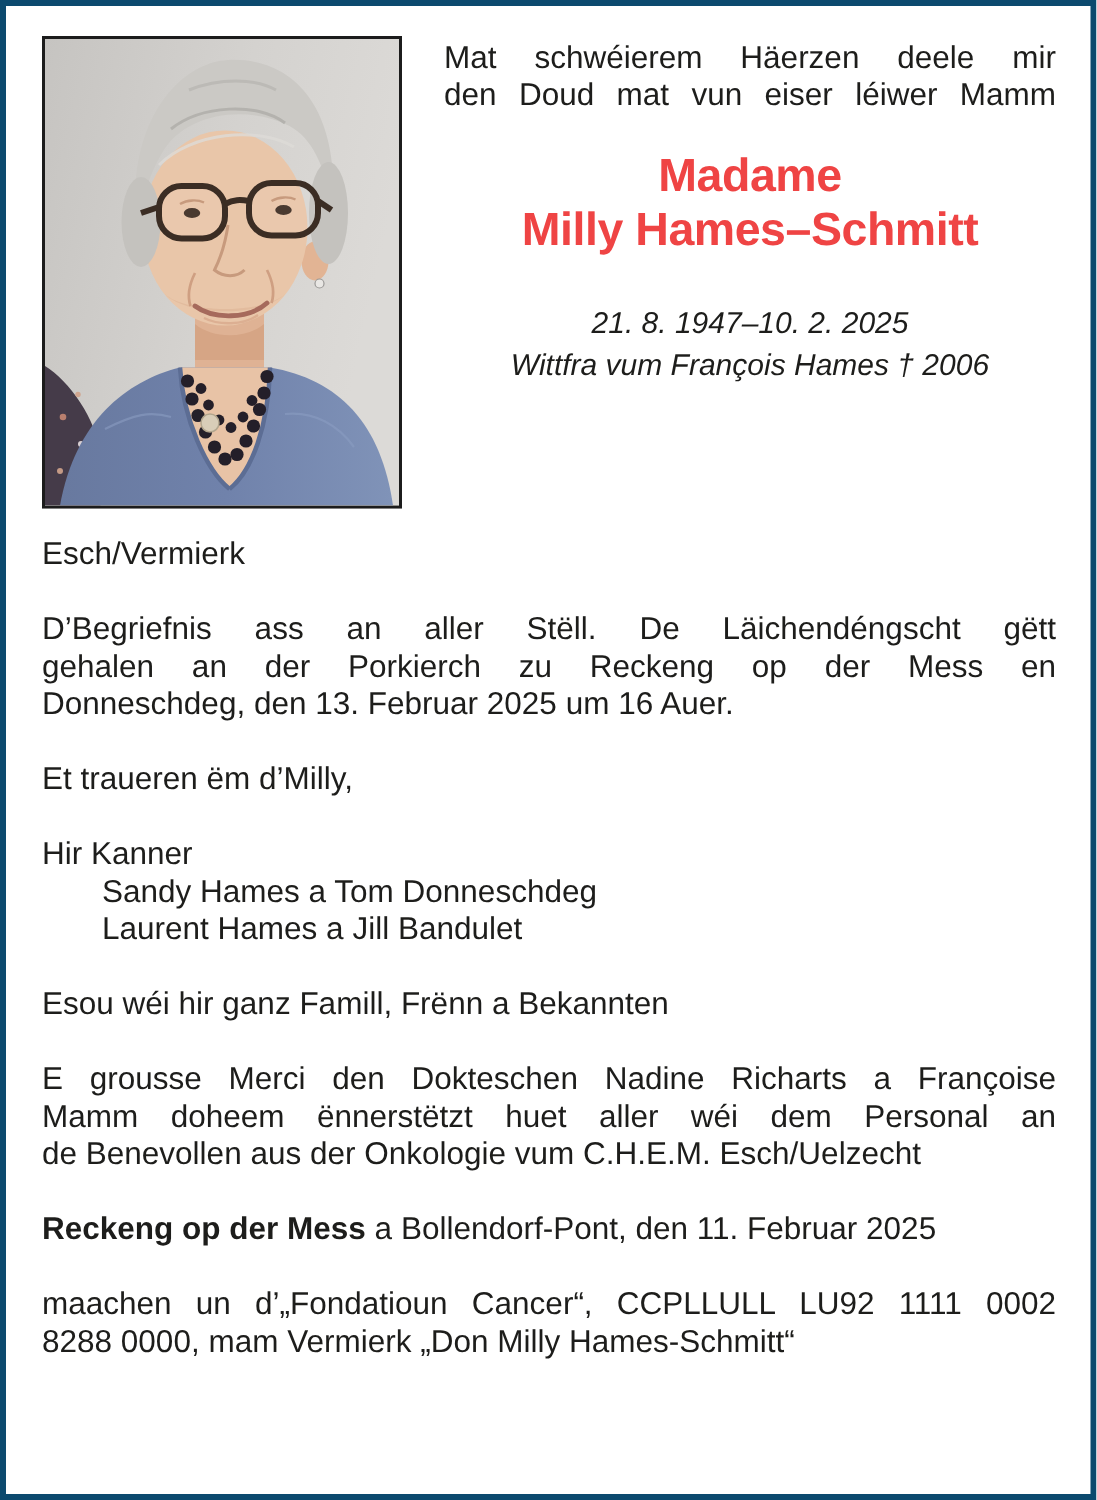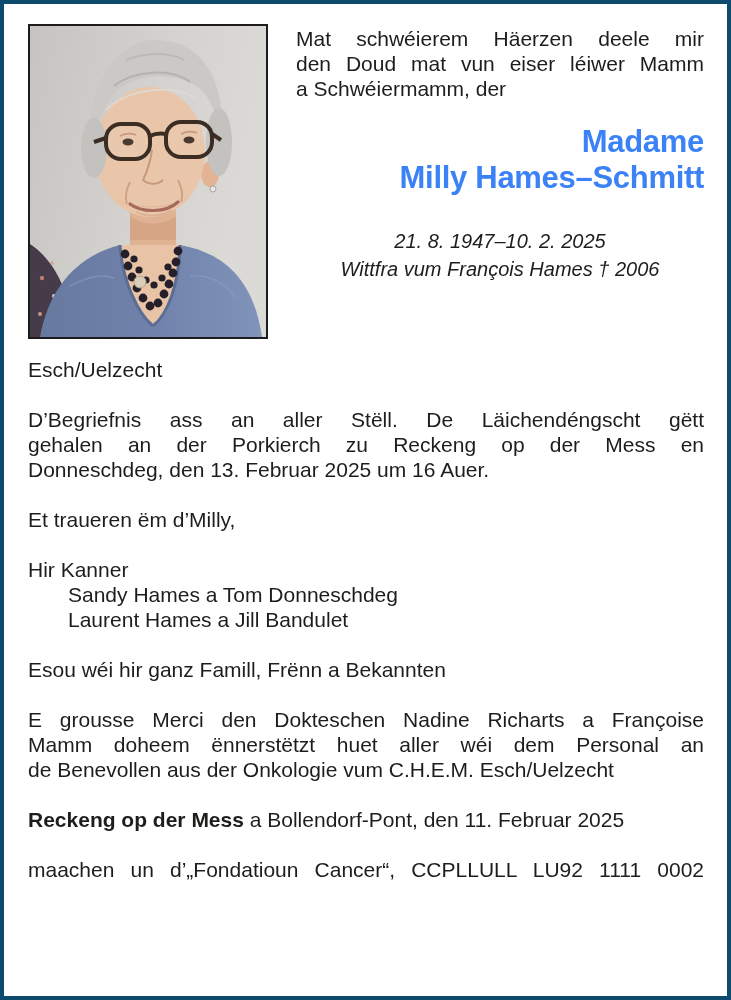--- a/index.html
+++ b/index.html
@@ -29,25 +29,25 @@
   .right-col { flex: 1; margin-left: 28px; min-width: 0; }
   .intro {
     margin: 6px 0 0 0;
     font-size: 21px;
     line-height: 25px;
   }
   .jl { display: block; text-align: justify; text-align-last: justify; }
   .ll { display: block; text-align: left; }
   .title-block {
     margin-top: 23px;
-    text-align: right;
+    text-align: center;
     font-weight: 700;
     font-size: 31px;
     line-height: 36px;
-    color: #3b82f6;
+    color: #ef4444;
     letter-spacing: -0.3px;
   }
   .dates-block {
     margin-top: 31px;
     text-align: center;
     font-size: 20px;
     line-height: 28px;
     font-style: italic;
   }
   .body-section {
@@ -155,38 +155,37 @@
         <path d="M148,154 C152,162 153,170 151,176" fill="none" stroke="#cf9f82" stroke-width="1.8"></path>
         <path d="M100,178 C112,187 136,187 148,176" fill="none" stroke="#a66a5c" stroke-width="3.2" stroke-linecap="round"></path>
         <path d="M106,186 C116,191 132,191 142,184" fill="none" stroke="#d8a98c" stroke-width="1.6" opacity="0.8"></path>
       </svg>
     </div>
 
     <div class="right-col">
       <p class="intro">
         <span class="jl">Mat schwéierem Häerzen deele mir</span>
         <span class="jl">den Doud mat vun eiser léiwer Mamm</span>
-        <span class="ll">a Schwéiermamm, der</span>
       </p>
       <div class="title-block">
         <div>Madame</div>
         <div>Milly Hames–Schmitt</div>
       </div>
       <div class="dates-block">
         <div>21. 8. 1947–10. 2. 2025</div>
         <div>Wittfra vum François Hames † 2006</div>
       </div>
     </div>
 
   </div>
 
   <div class="body-section">
 
     <p>
-      <span class="ll">Esch/Uelzecht</span>
+      <span class="ll">Esch/Vermierk</span>
     </p>
 
     <p>
       <span class="jl">D’Begriefnis ass an aller Stëll. De Läichendéngscht gëtt</span>
       <span class="jl">gehalen an der Porkierch zu Reckeng op der Mess en</span>
       <span class="ll">Donneschdeg, den 13. Februar 2025 um 16 Auer.</span>
     </p>
 
     <p>
       <span class="ll">Et traueren ëm d’Milly,</span>
@@ -207,17 +206,18 @@
       <span class="jl">Mamm doheem ënnerstëtzt huet aller wéi dem Personal an</span>
       <span class="ll">de Benevollen aus der Onkologie vum C.H.E.M. Esch/Uelzecht</span>
     </p>
 
     <p>
       <span class="ll"><span class="b">Reckeng op der Mess</span><span> a Bollendorf-Pont, den 11. Februar 2025</span></span>
     </p>
 
     <p>
       <span class="jl">maachen un d’„Fondatioun Cancer“, CCPLLULL LU92 1111 0002</span>
+      <span class="ll">8288 0000, mam Vermierk „Don Milly Hames-Schmitt“</span>
     </p>
 
   </div>
 
 </div>
 
 </body></html>

